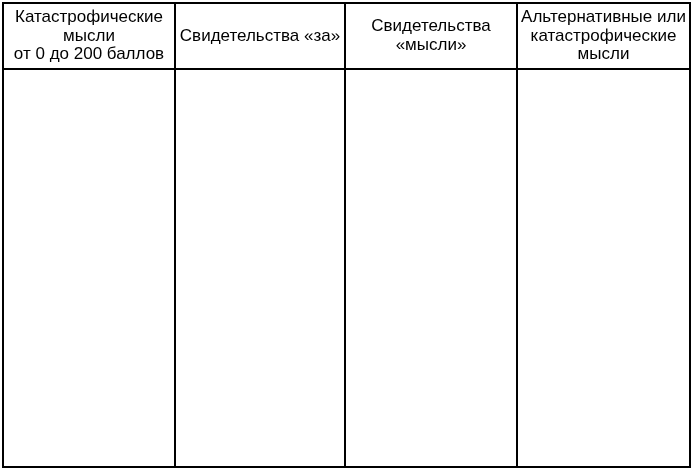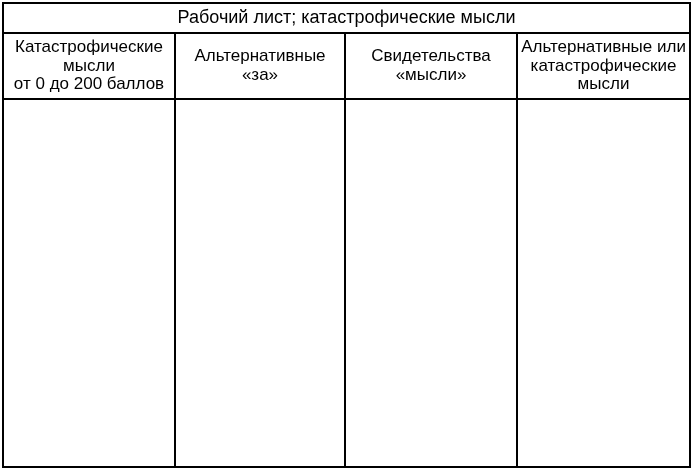--- a/index.html
+++ b/index.html
@@ -63,27 +63,24 @@
 <div class="sheet">
   <table class="worksheet">
     <colgroup>
       <col style="width:172px">
       <col style="width:170px">
       <col style="width:172px">
       <col style="width:173px">
     </colgroup>
     <tbody>
       <tr>
-        <td class="title-cell" colspan="4">Рабочий лист; катастрофические мысли</td>
-      </tr>
-      <tr>
         <td class="header-cell">Катастрофические
 мысли
 от 0 до 200 баллов</td>
-        <td class="header-cell">Альтернативные «за»</td>
+        <td class="header-cell">Свидетельства «за»</td>
         <td class="header-cell">Свидетельства
 «мысли»</td>
         <td class="header-cell">Альтернативные или
 катастрофические
 мысли</td>
       </tr>
       <tr>
         <td class="body-cell"></td>
         <td class="body-cell"></td>
         <td class="body-cell"></td>

